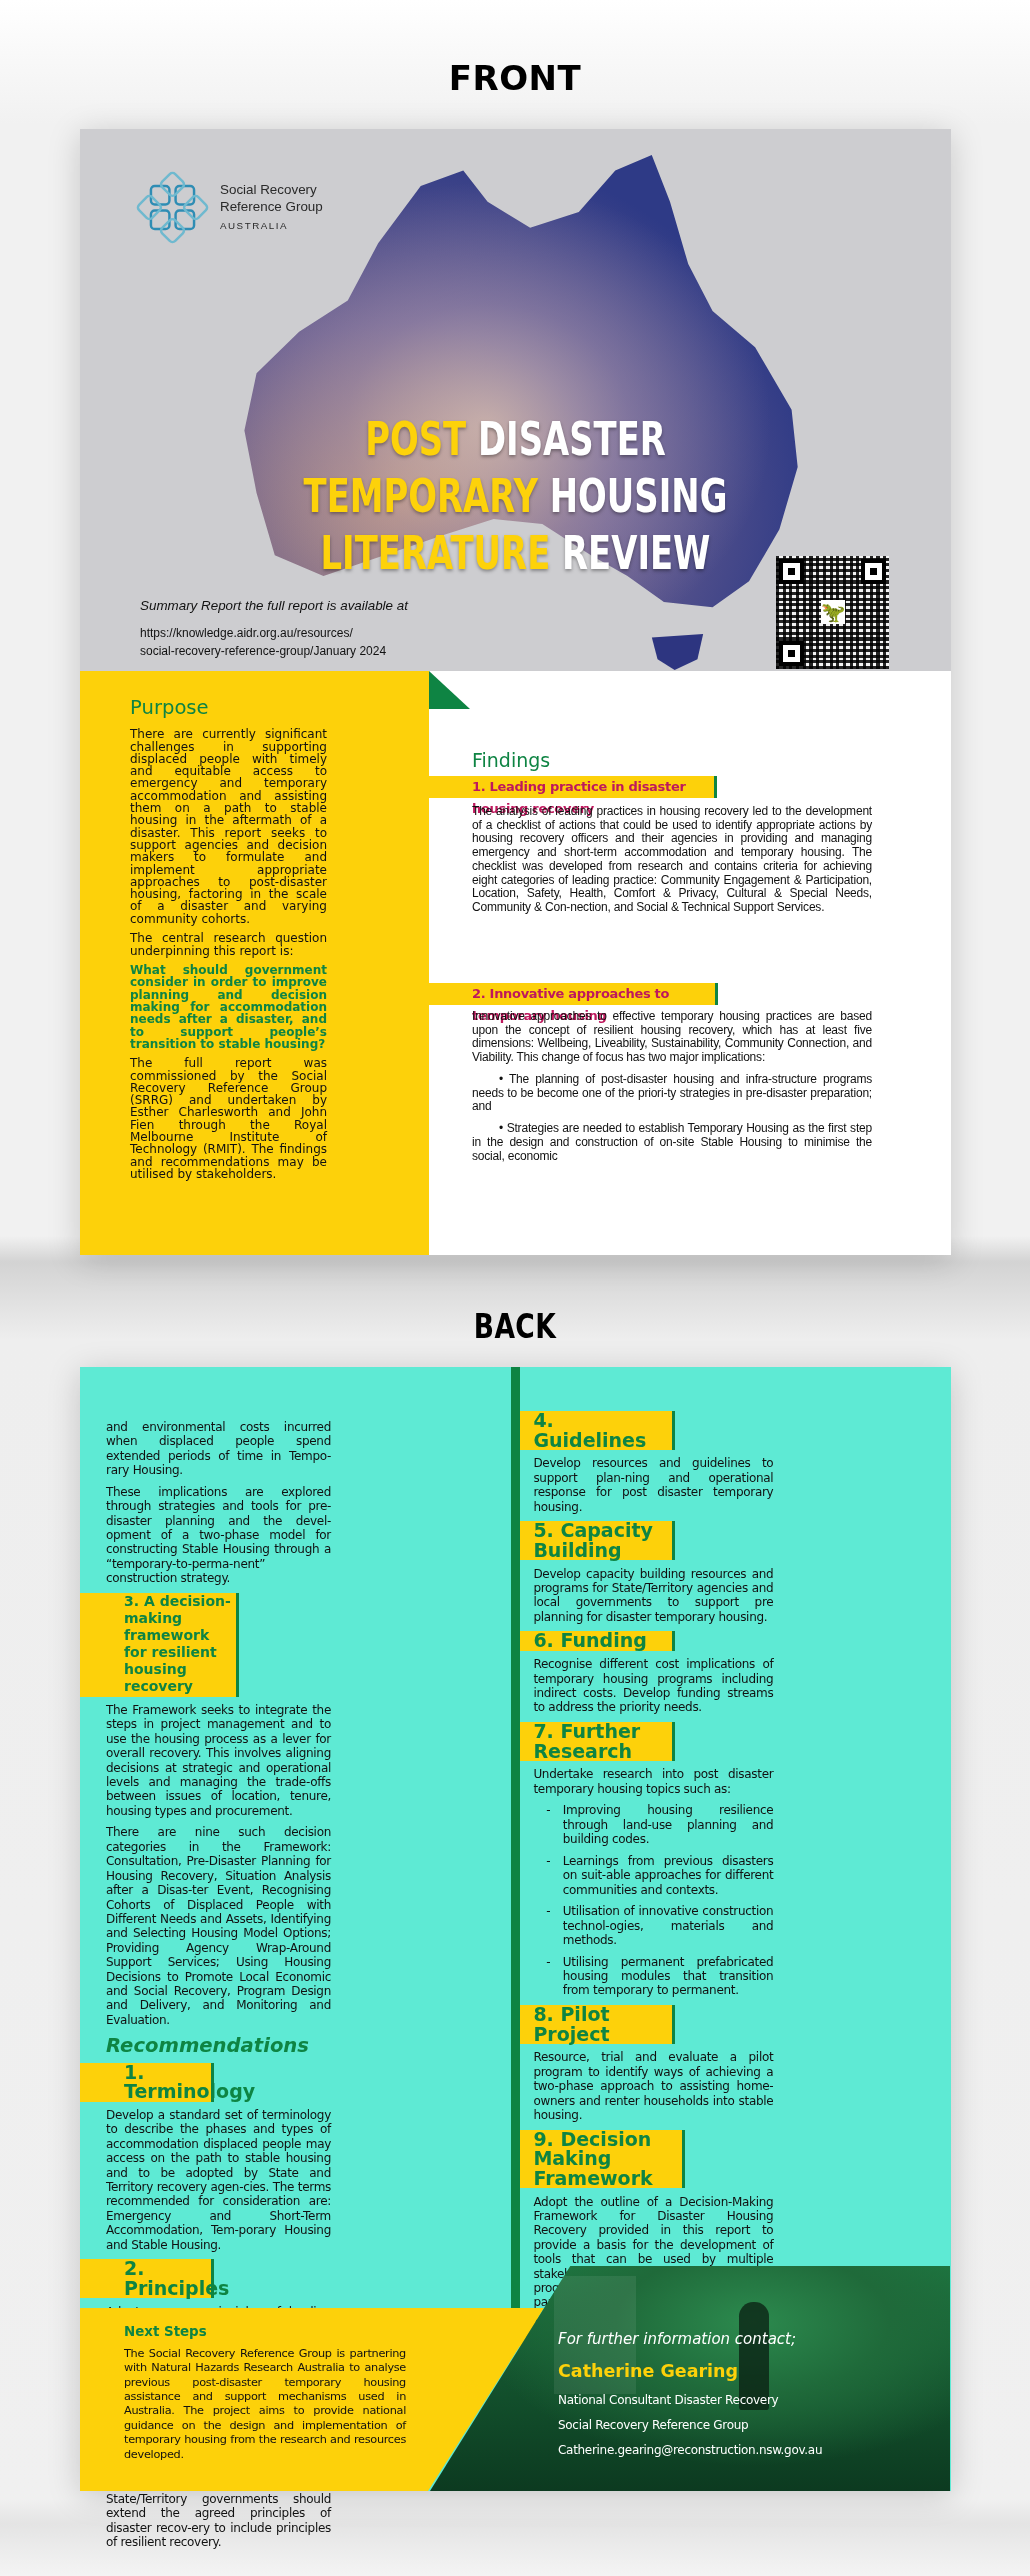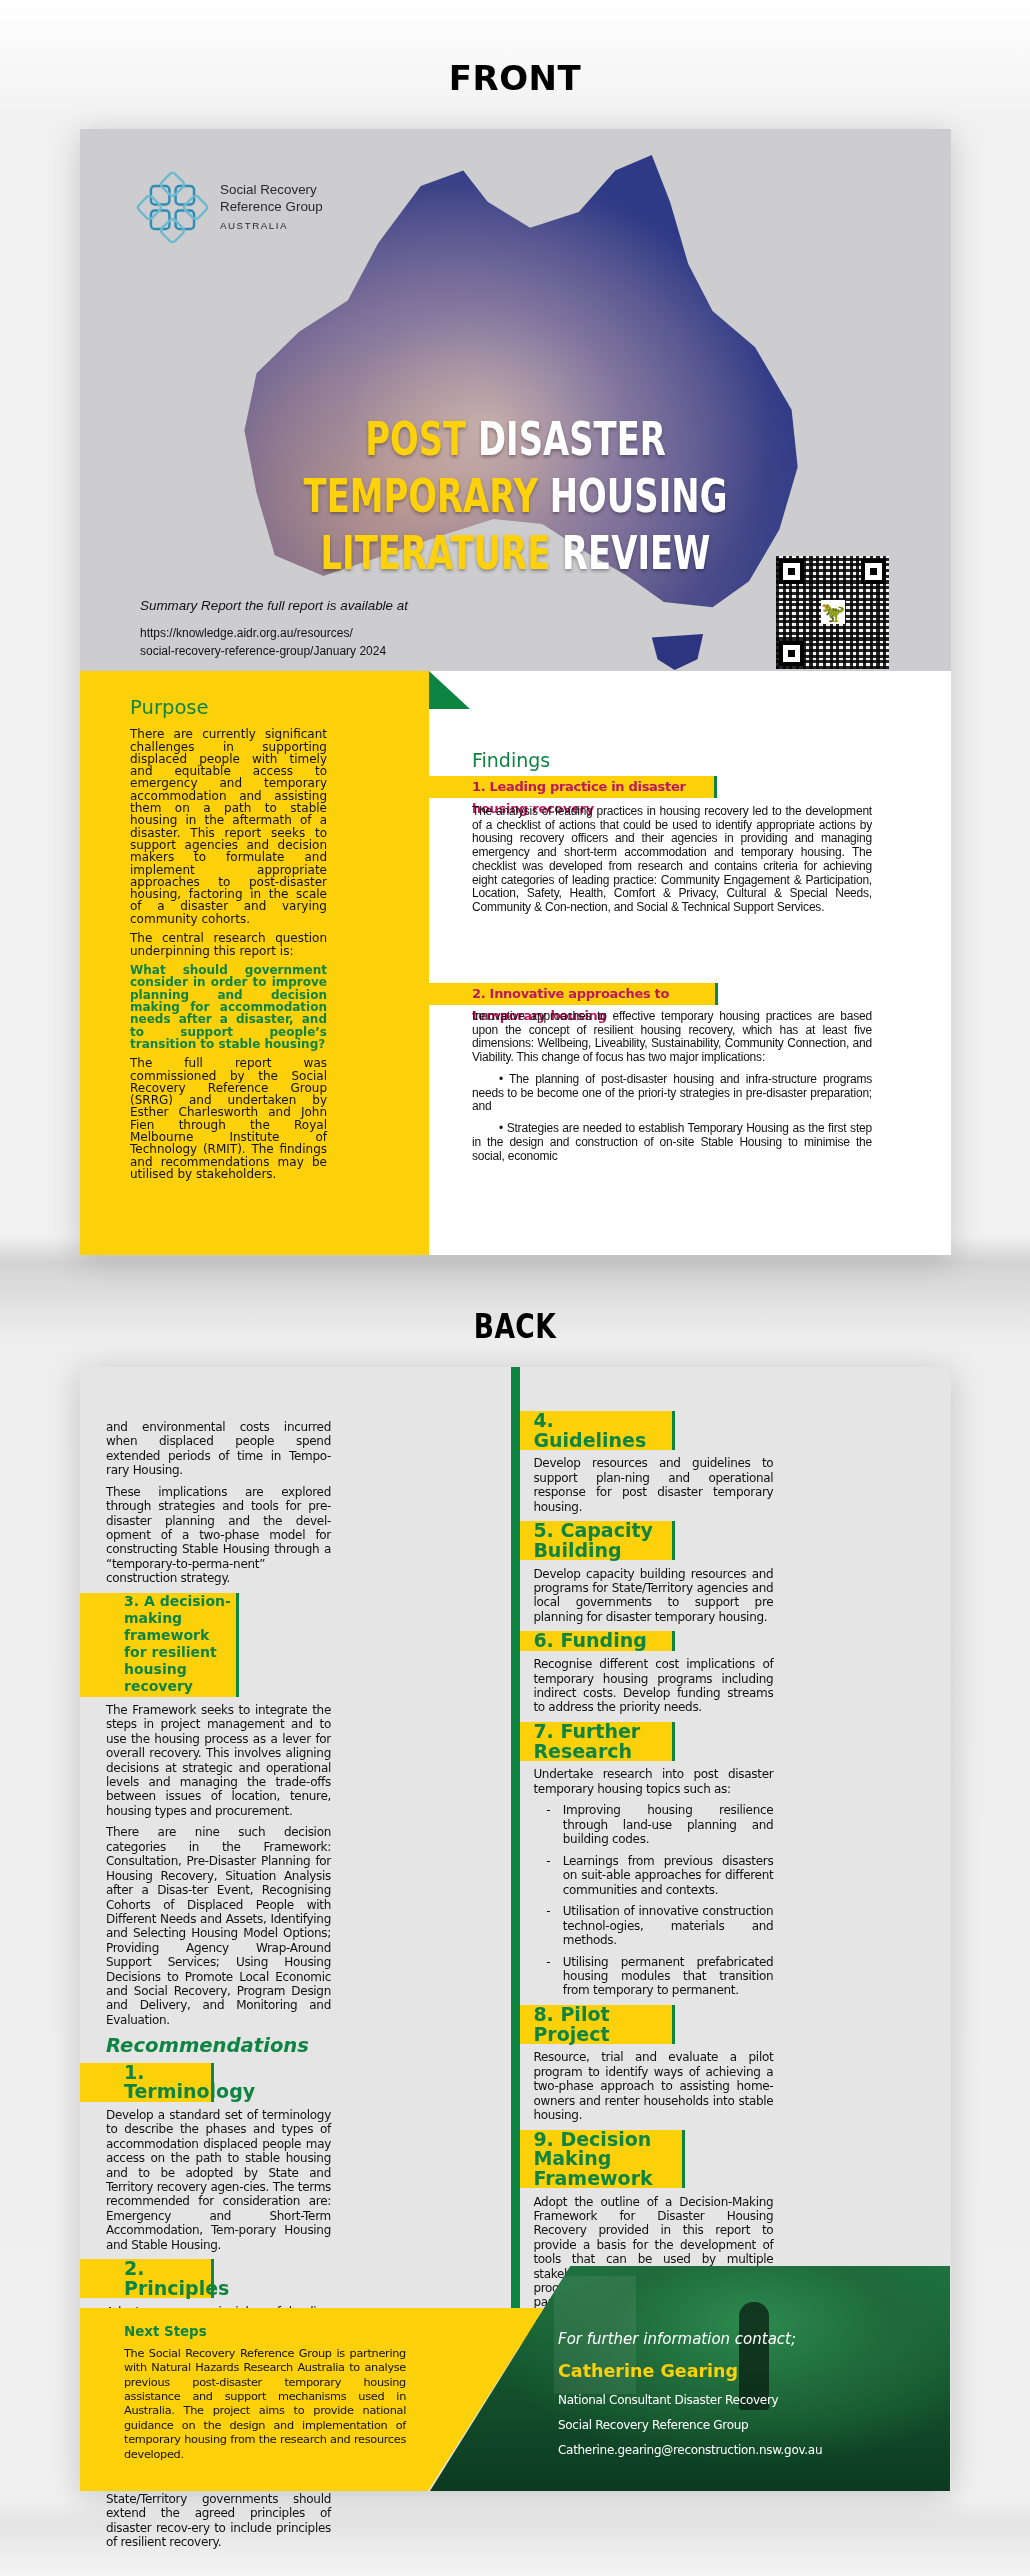--- a/index.html
+++ b/index.html
@@ -12,21 +12,21 @@
   .label {
     position:absolute; left:0; width:1030px; text-align:center;
     font-family:"DejaVu Sans", sans-serif; font-weight:bold; color:#000;
     letter-spacing:0.5px;
   }
   .label.front { top:58px; font-size:34px; }
   .label.back  { top:1306px; font-size:34px; transform:scaleX(0.78); }
 
   .page { position:absolute; left:80px; width:871px; box-shadow:0 5.2px 31px rgba(0,0,0,0.18); }
   #front { top:129px; height:1126px; background:#fff; }
-  #back  { top:1367px; height:1124px; background:#e5e5e5; }
+  #back  { top:1367px; height:1124px; background:#5eead4; }
 
   
   .hero { position:absolute; left:0; top:0; width:871px; height:542px; background:#cdcdd0; overflow:hidden; }
   .aus {
     position:absolute; left:134px; top:10.3px; width:608px; height:520px;
     background:
       radial-gradient(ellipse at 45% 55%, rgba(250,225,200,0.55) 0%, rgba(190,170,190,0.35) 30%, rgba(40,40,120,0) 60%),
       radial-gradient(ellipse at 30% 70%, #b58c78 0%, #6b5f8e 35%, #2e3a86 70%),
       #2d3580;
     clip-path: polygon(34% 9%, 41% 6%, 45% 12%, 52% 17%, 60% 14%, 66% 6%, 72% 3%, 75% 12%, 78% 24%, 82% 33%, 89% 40%, 95% 52%, 96% 63%, 93% 75%, 88% 85%, 82% 90%, 74% 89%, 68% 84%, 62% 80%, 54% 74%, 46% 73%, 38% 76%, 28% 80%, 18% 84%, 10% 80%, 7% 68%, 5% 56%, 7% 45%, 14% 37%, 22% 31%, 27% 20%);

